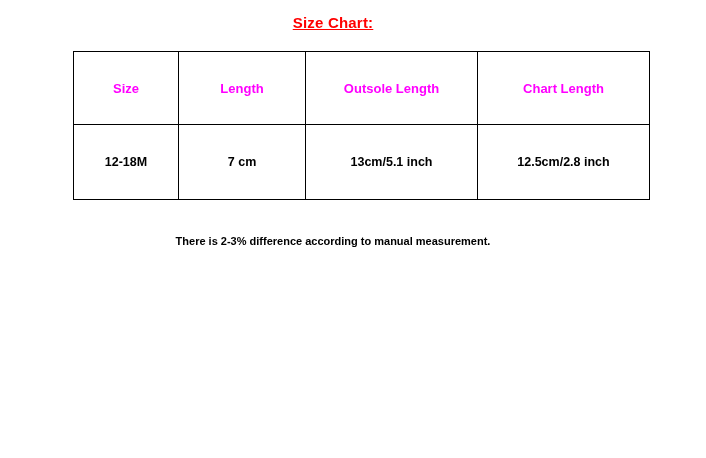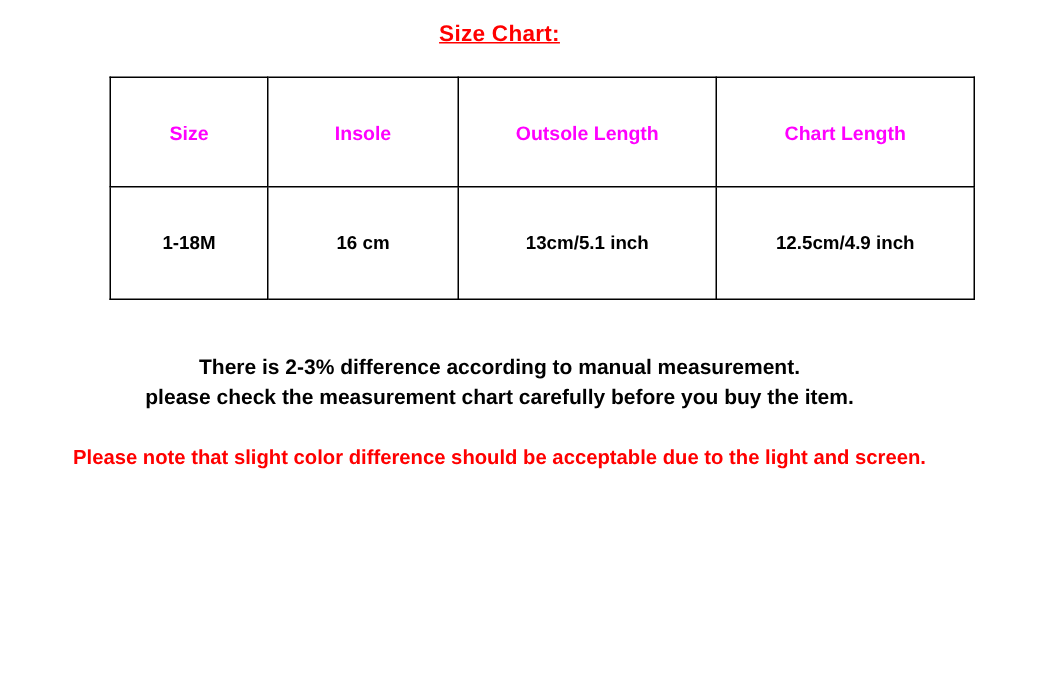--- a/index.html
+++ b/index.html
@@ -58,21 +58,21 @@
   td.col-size { width: 96px; }
   td.col-length { width: 118px; }
   td.col-outsole { width: 163px; }
   td.col-insole { width: 163px; }
 
   .notes {
     margin-top: 34px;
     text-align: center;
   }
   .note-line {
-    font-size: 14px;
+    font-size: 11px;
     font-weight: bold;
     color: #000000;
     line-height: 1.45;
   }
   .warning {
     margin-top: 22px;
     text-align: center;
     color: #ff0000;
     font-size: 13.5px;
     font-weight: bold;
@@ -83,34 +83,32 @@
 
 <div class="page">
 
   <div class="title">Size Chart:</div>
 
   <div class="table-wrap">
     <table class="size-chart">
       <tbody>
           <tr class="head">
         <td class="col-size">Size</td>
-        <td class="col-length">Insole</td>
+        <td class="col-length">Length</td>
         <td class="col-outsole">Outsole Length</td>
         <td class="col-insole">Chart Length</td>
       </tr>
       <tr>
-        <td class="col-size">1-18M</td>
-        <td class="col-length">16 cm</td>
+        <td class="col-size">12-18M</td>
+        <td class="col-length">7 cm</td>
         <td class="col-outsole">13cm/5.1 inch</td>
-        <td class="col-insole">12.5cm/4.9 inch</td>
+        <td class="col-insole">12.5cm/2.8 inch</td>
       </tr>
     </tbody>
       </table>
   </div>
 
   <div class="notes">
     <div class="note-line">There is 2-3% difference according to manual measurement.</div>
-    <div class="note-line">please check the measurement chart carefully before you buy the item.</div>
   </div>
 
-  <div class="warning">Please note that slight color difference should be acceptable due to the light and screen.</div>
 
 </div>
 
 </body></html>

